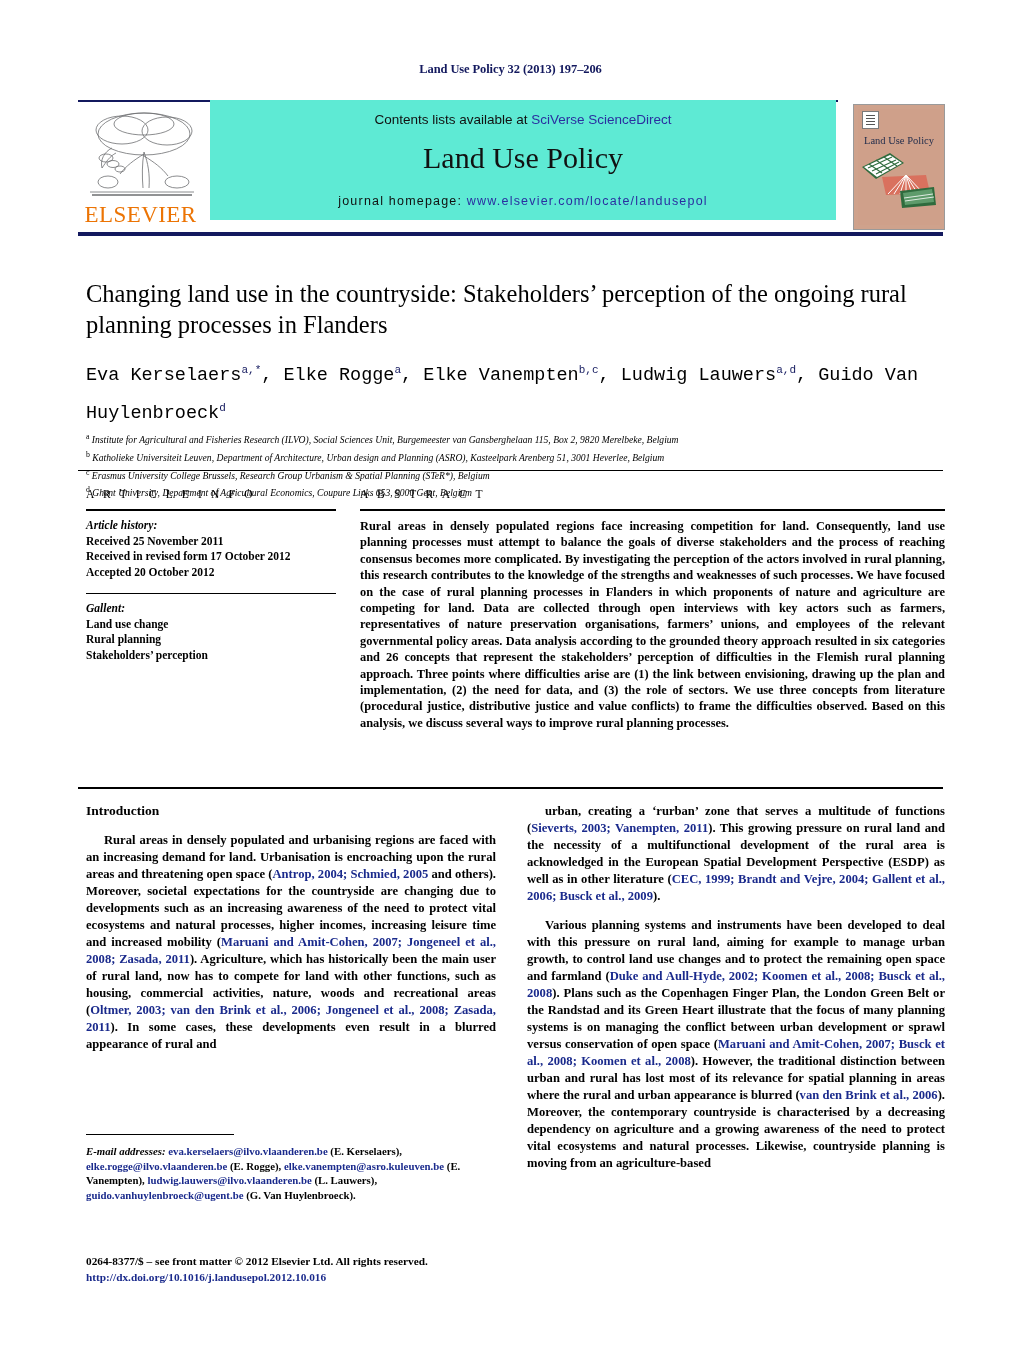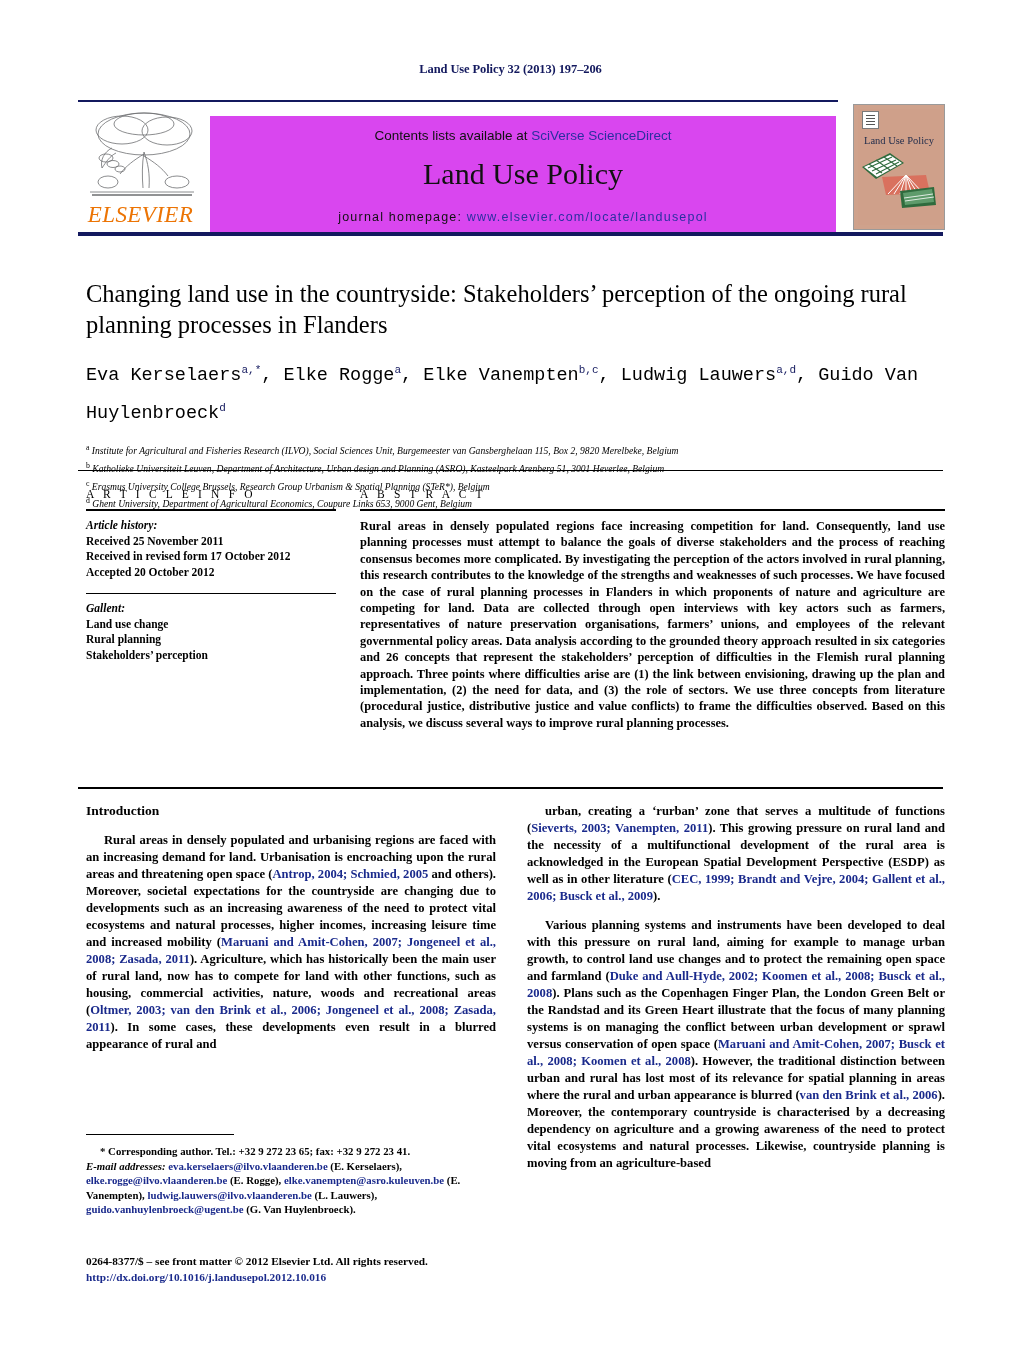--- a/index.html
+++ b/index.html
@@ -75,30 +75,29 @@
   .elsevier-word {
     position: absolute;
     bottom: 0px;
     left: 0px;
     width: 125px;
     text-align: center;
     font-family: "Liberation Serif", serif;
     font-size: 23px;
     letter-spacing: 0.4px;
     color: #ec7404;
-    font-style: italic;
   }
 
   .journal-band {
     position: absolute;
-    top: 16px;
+    top: 0;
     left: 132px;
     width: 626px;
     height: 120px;
-    background: #d946ef;
+    background: #5eead4;
   }
   .contents-line {
     position: absolute;
     top: 12px;
     left: 0;
     width: 626px;
     text-align: center;
     font-family: "Liberation Sans", sans-serif;
     font-size: 13.5px;
     color: #111;
@@ -186,21 +185,20 @@
   }
   .authors {
     margin-top: 14px;
     font-family: Liberation Mono, monospace;
     font-size: 18.5px;
     line-height: 32px;
     color: #000;
   }
   .authors sup { font-size: 11px; color: #13195e; }
   .affiliations {
-    margin-top: 11px;
     font-family: "Liberation Serif", serif;
     font-style: italic;
     font-size: 9.6px;
     line-height: 14.4px;
     color: #000;
   }
   .affiliations .aff { white-space: nowrap; }
   .affiliations sup { font-style: normal; font-size: 7.8px; }
 
   
@@ -472,21 +470,20 @@
   </div>
   <div class="body-right">
     <div>
         <p class="body-p">urban, creating a ‘rurban’ zone that serves a multitude of functions (<span class="ref">Sieverts, 2003; Vanempten, 2011</span>). This growing pressure on rural land and the necessity of a multifunctional development of the rural area is acknowledged in the European Spatial Development Perspective (ESDP) as well as in other literature (<span class="ref">CEC, 1999; Brandt and Vejre, 2004; Gallent et al., 2006; Busck et al., 2009</span>).</p>
         <p class="body-p">Various planning systems and instruments have been developed to deal with this pressure on rural land, aiming for example to manage urban growth, to control land use changes and to protect the remaining open space and farmland (<span class="ref">Duke and Aull-Hyde, 2002; Koomen et al., 2008; Busck et al., 2008</span>). Plans such as the Copenhagen Finger Plan, the London Green Belt or the Randstad and its Green Heart illustrate that the focus of many planning systems is on managing the conflict between urban development or sprawl versus conservation of open space (<span class="ref">Maruani and Amit-Cohen, 2007; Busck et al., 2008; Koomen et al., 2008</span>). However, the traditional distinction between urban and rural has lost most of its relevance for spatial planning in areas where the rural and urban appearance is blurred (<span class="ref">van den Brink et al., 2006</span>). Moreover, the contemporary countryside is characterised by a decreasing dependency on agriculture and a growing awareness of the need to protect vital ecosystems and natural processes. Likewise, countryside planning is moving from an agriculture-based</p>
       </div>
   </div>
 
   <div class="footnote-rule"></div>
   <div class="footnotes">
-    <div class="indent1">* Corresponding author. Tel.: +32 9 272 23 65; fax: +32 9 272 23 41.</div>
     <div><span class="ital">E-mail addresses:</span> <span class="mail">eva.kerselaers@ilvo.vlaanderen.be</span> (E. Kerselaers), <span class="mail">elke.rogge@ilvo.vlaanderen.be</span> (E. Rogge), <span class="mail">elke.vanempten@asro.kuleuven.be</span> (E. Vanempten), <span class="mail">ludwig.lauwers@ilvo.vlaanderen.be</span> (L. Lauwers), <span class="mail">guido.vanhuylenbroeck@ugent.be</span> (G. Van Huylenbroeck).</div>
   </div>
 
   <div class="frontmatter">
     <div>0264-8377/$ – see front matter © 2012 Elsevier Ltd. All rights reserved.</div>
     <div class="doi">http://dx.doi.org/10.1016/j.landusepol.2012.10.016</div>
   </div>
 
 </div>
 

